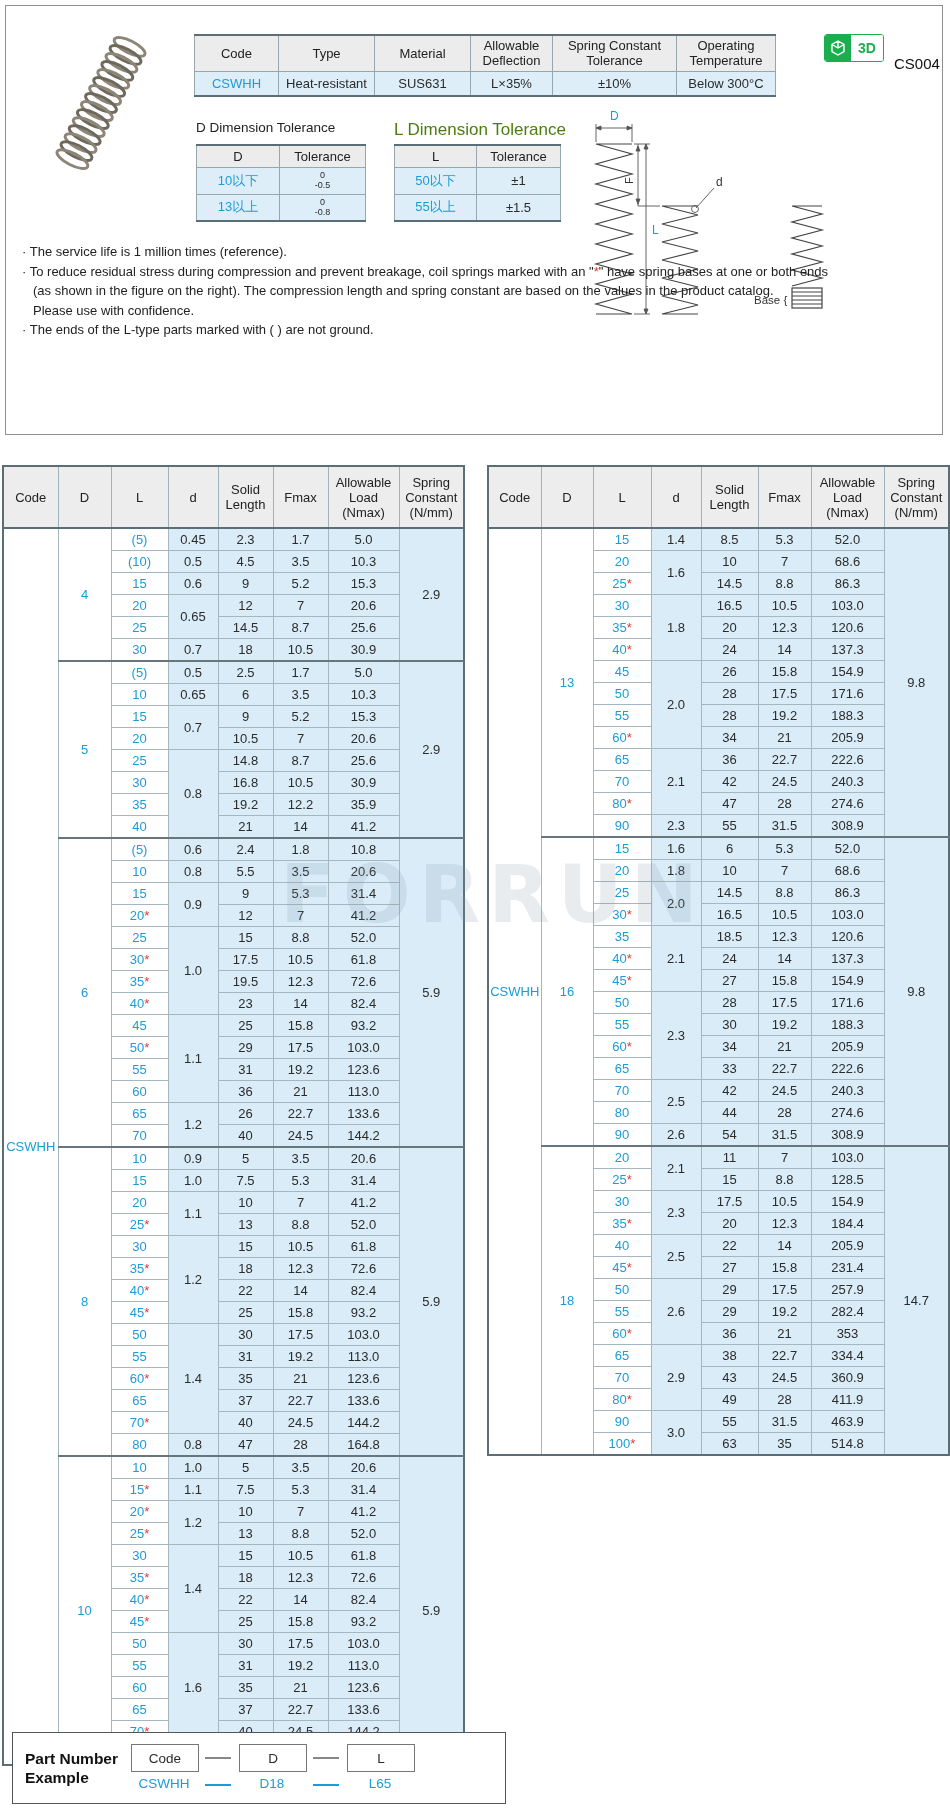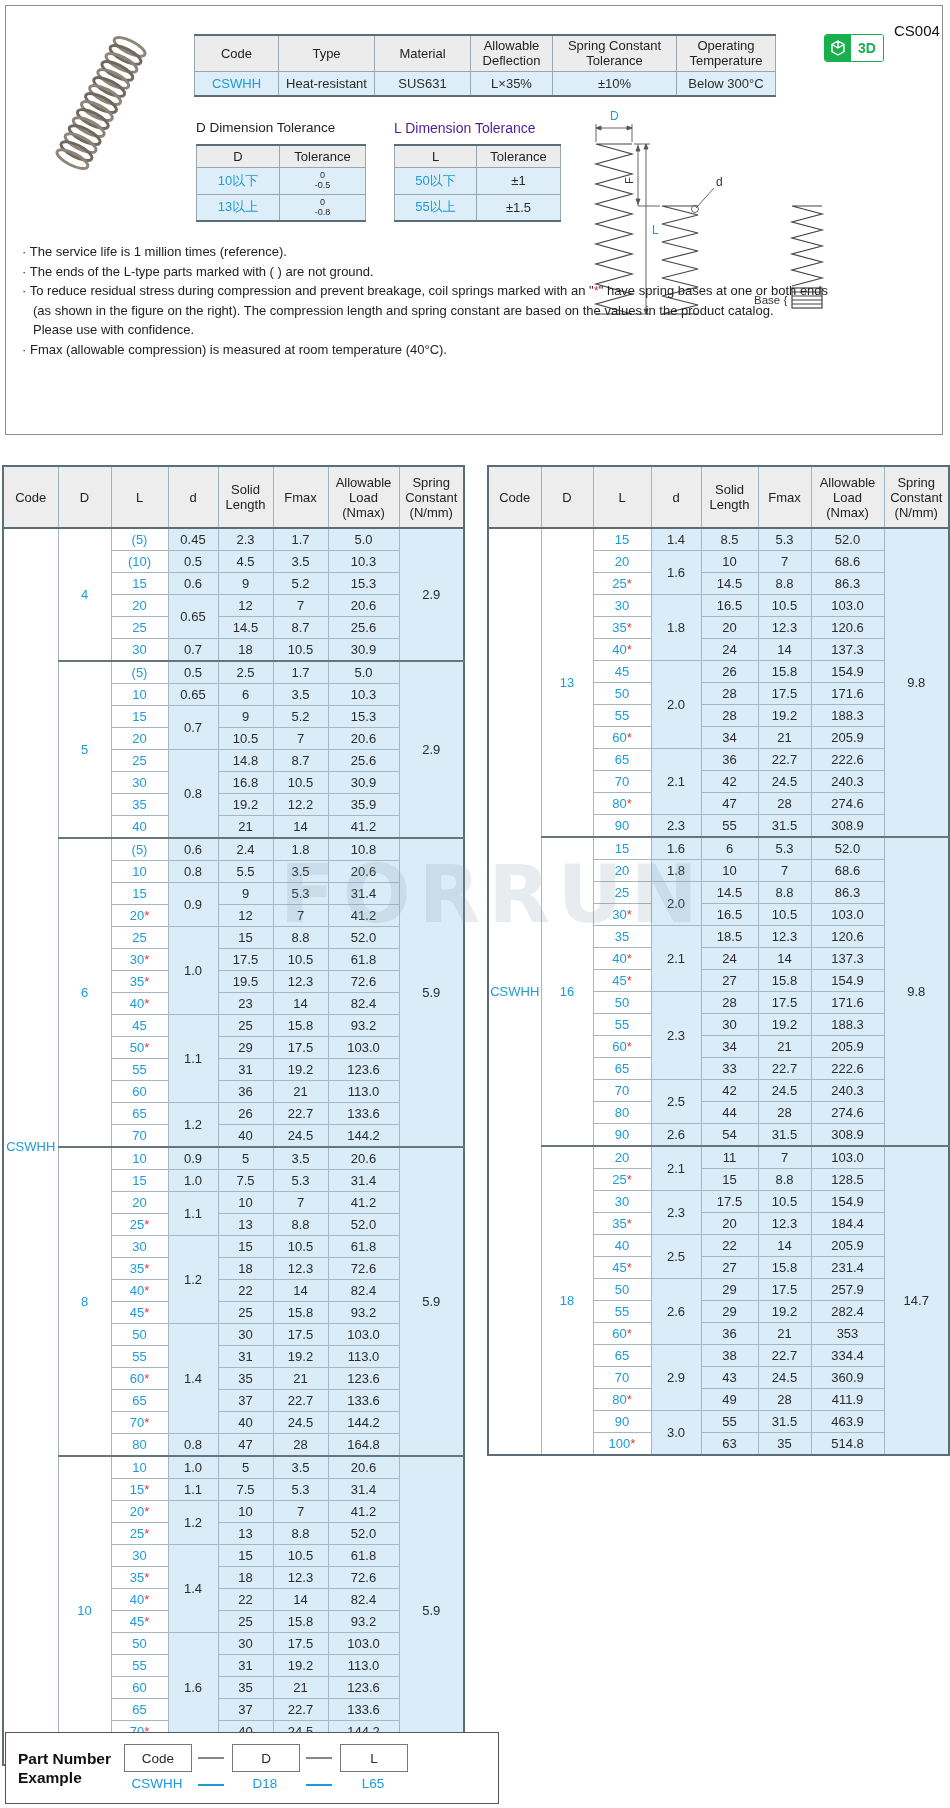--- a/index.html
+++ b/index.html
@@ -33,21 +33,21 @@
   .l-val{color:#1d9bd7;}
   .star{color:#e23b30;}
   .code-cell,.dcol-cell{color:#1d9bd7;background:#fff;font-size:13.5px;}
 
   
   #badge-3d{left:818px;top:28px;height:26px;display:flex;border:1.5px solid #1aae4e;border-radius:3px;overflow:hidden;cursor:pointer;}
   #badge-3d .cube{width:26px;height:26px;background:#1aae4e;display:flex;align-items:center;justify-content:center;}
   #badge-3d .lbl{width:32px;background:#fff;color:#1aae4e;font-size:14px;font-weight:bold;display:flex;align-items:center;justify-content:center;}
 
   
-  #pn-box{left:5px;top:1732px;width:492px;height:70px;border:1.5px solid #555;background:#fff;}
+  #pn-box{left:12px;top:1732px;width:492px;height:70px;border:1.5px solid #555;background:#fff;}
   .pn-label{font-size:15.5px;font-weight:600;line-height:19px;color:#111;}
   .pn-small-box{position:absolute;width:66px;height:26px;border:1.3px solid #777;font-size:13.5px;display:flex;align-items:center;justify-content:center;background:#fff;}
   .pn-dash{position:absolute;width:26px;border-top:2px solid #888;}
   .pn-dash.bluedash{border-top-color:#1d9bd7;}
   .pn-val{position:absolute;width:66px;text-align:center;font-size:13.5px;color:#1d9bd7;}
 
   #watermark{left:280px;top:848px;font-size:80px;font-weight:bold;letter-spacing:8px;color:rgba(130,150,165,0.18);pointer-events:none;font-family:"DejaVu Sans",sans-serif;z-index:5;}
   svg text{font-family:"Liberation Sans",sans-serif;}
 </style>
 </head>
@@ -78,21 +78,21 @@
   </svg>
 
   <div class="abs" id="badge-3d">
     <div class="cube">
       <svg width="16" height="16" viewBox="0 0 16 16">
           <path d="M8 1 L14 4.5 L14 11.5 L8 15 L2 11.5 L2 4.5 Z M8 1 L8 8 M2 4.5 L8 8 L14 4.5" fill="none" stroke="#fff" stroke-width="1.4"></path>
         </svg>
     </div>
     <div class="lbl">3D</div>
   </div>
-  <div class="abs" style="left:888px;top:16px;font-size:15px;color:#111;">CS004</div>
+  <div class="abs" style="left:888px;top:49px;font-size:15px;color:#111;">CS004</div>
 
   <table class="abs minitbl" style="left:188px;top:28px;">
     <colgroup>
         <col style="width:84px">
         <col style="width:96px">
         <col style="width:96px">
         <col style="width:82px">
         <col style="width:124px">
         <col style="width:99px">
       </colgroup>
@@ -134,21 +134,21 @@
       <td class="blue">10以下</td>
       <td><span class="stacked"><span>0</span><br><span>-0.5</span></span></td>
     </tr>
     <tr style="height:27px">
       <td class="blue">13以上</td>
       <td><span class="stacked"><span>0</span><br><span>-0.8</span></span></td>
     </tr>
   </tbody>
     </table>
 
-  <div class="abs" style="left:388px;top:114px;font-size:14px;color:#4c1d95;">L Dimension Tolerance</div>
+  <div class="abs" style="left:388px;top:114px;font-size:17px;color:#4d7c0f;">L Dimension Tolerance</div>
   <table class="abs minitbl" style="left:388px;top:138px;">
     <colgroup>
         <col style="width:82px">
         <col style="width:84px">
       </colgroup>
     <tbody>
         <tr style="height:22px">
       <th>L</th>
       <th>Tolerance</th>
     </tr>
@@ -191,25 +191,24 @@
     <text x="36" y="14" font-size="12" fill="#1d9bd7">D</text>
     <text x="50" y="75" font-size="11" fill="#333" transform="rotate(-90 56 72)">F</text>
     <text x="142" y="80" font-size="12" fill="#333">d</text>
     <text x="78" y="128" font-size="12" fill="#1d9bd7">L</text>
     <text x="180" y="198" font-size="11.5" fill="#333">Base {</text>
   </svg>
 
   <div class="abs" style="left:16px;top:236px;width:915px;">
     <div id="notes-list">
         <div class="note-line">· <span>The service life is 1 million times (reference).</span></div>
-        <div class="note-line">· <span>The ends of the L-type parts marked with ( ) are not ground.</span></div>
         <div class="note-line">· <span>To reduce residual stress during compression and prevent breakage, coil springs marked with an "</span><span class="red">*</span><span>" have spring bases at one or both ends
 (as shown in the figure on the right). The compression length and spring constant are based on the values in the product catalog.
 Please use with confidence.</span></div>
-        <div class="note-line">· <span>Fmax (allowable compression) is measured at room temperature (40°C).</span></div>
+        <div class="note-line">· <span>The ends of the L-type parts marked with ( ) are not ground.</span></div>
       </div>
   </div>
 </div>
 
 <table class="abs maintbl" id="left-table" style="left:2px;top:465px;">
   <colgroup>
       <col style="width:55px">
       <col style="width:53px">
       <col style="width:57px">
       <col style="width:50px">

